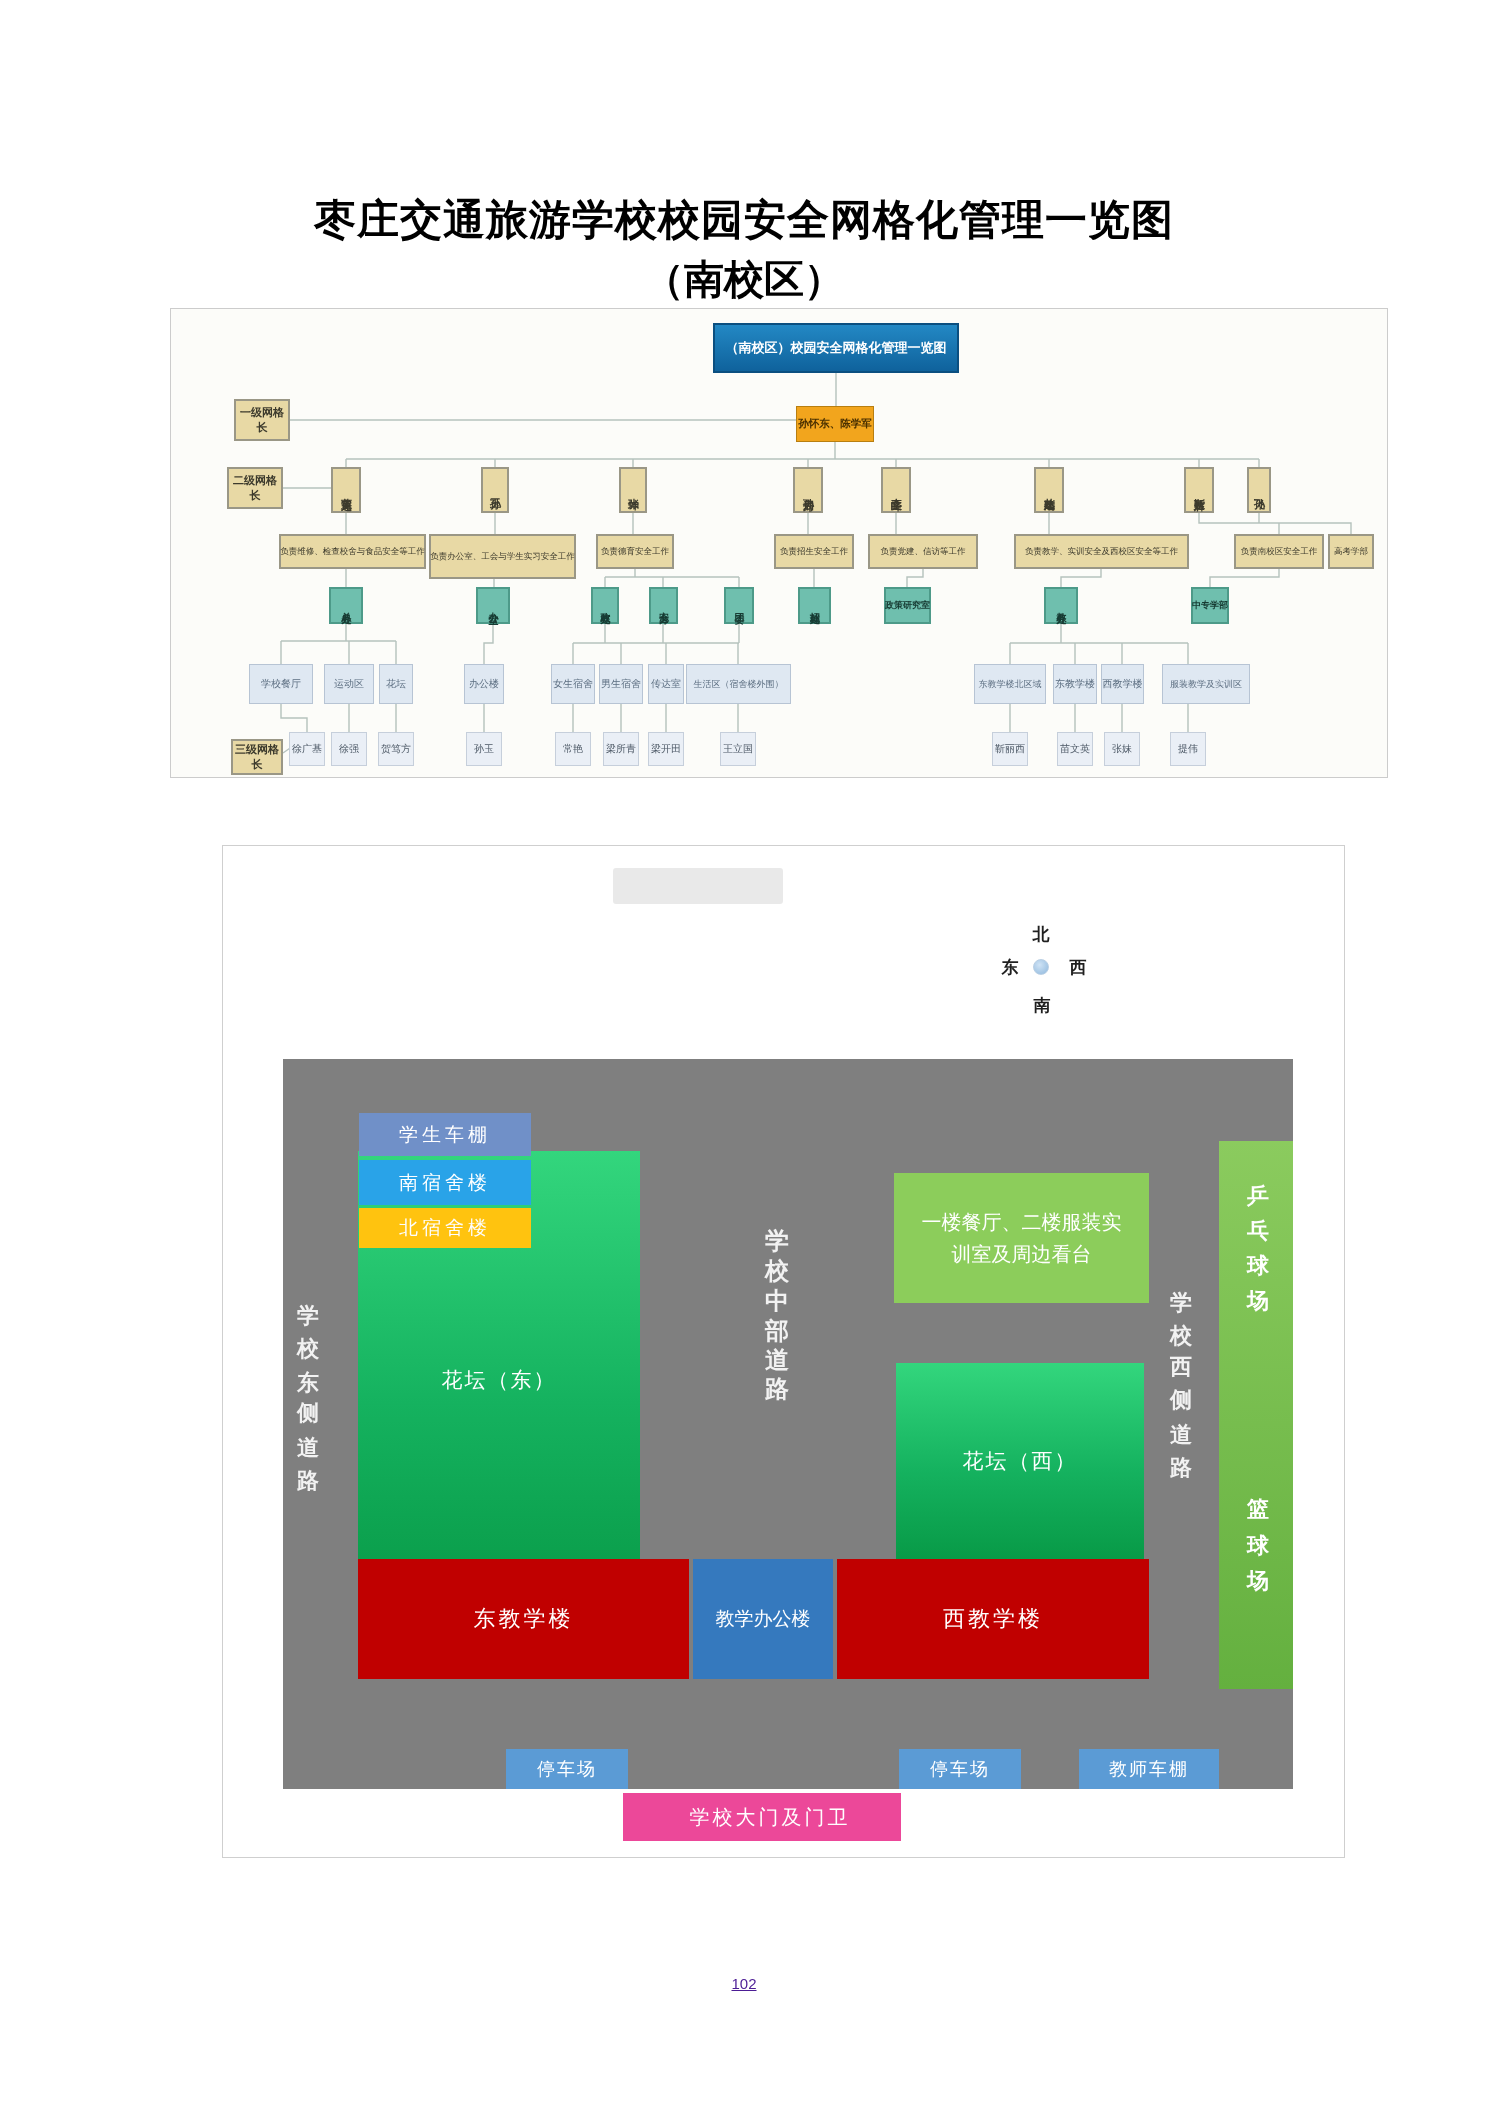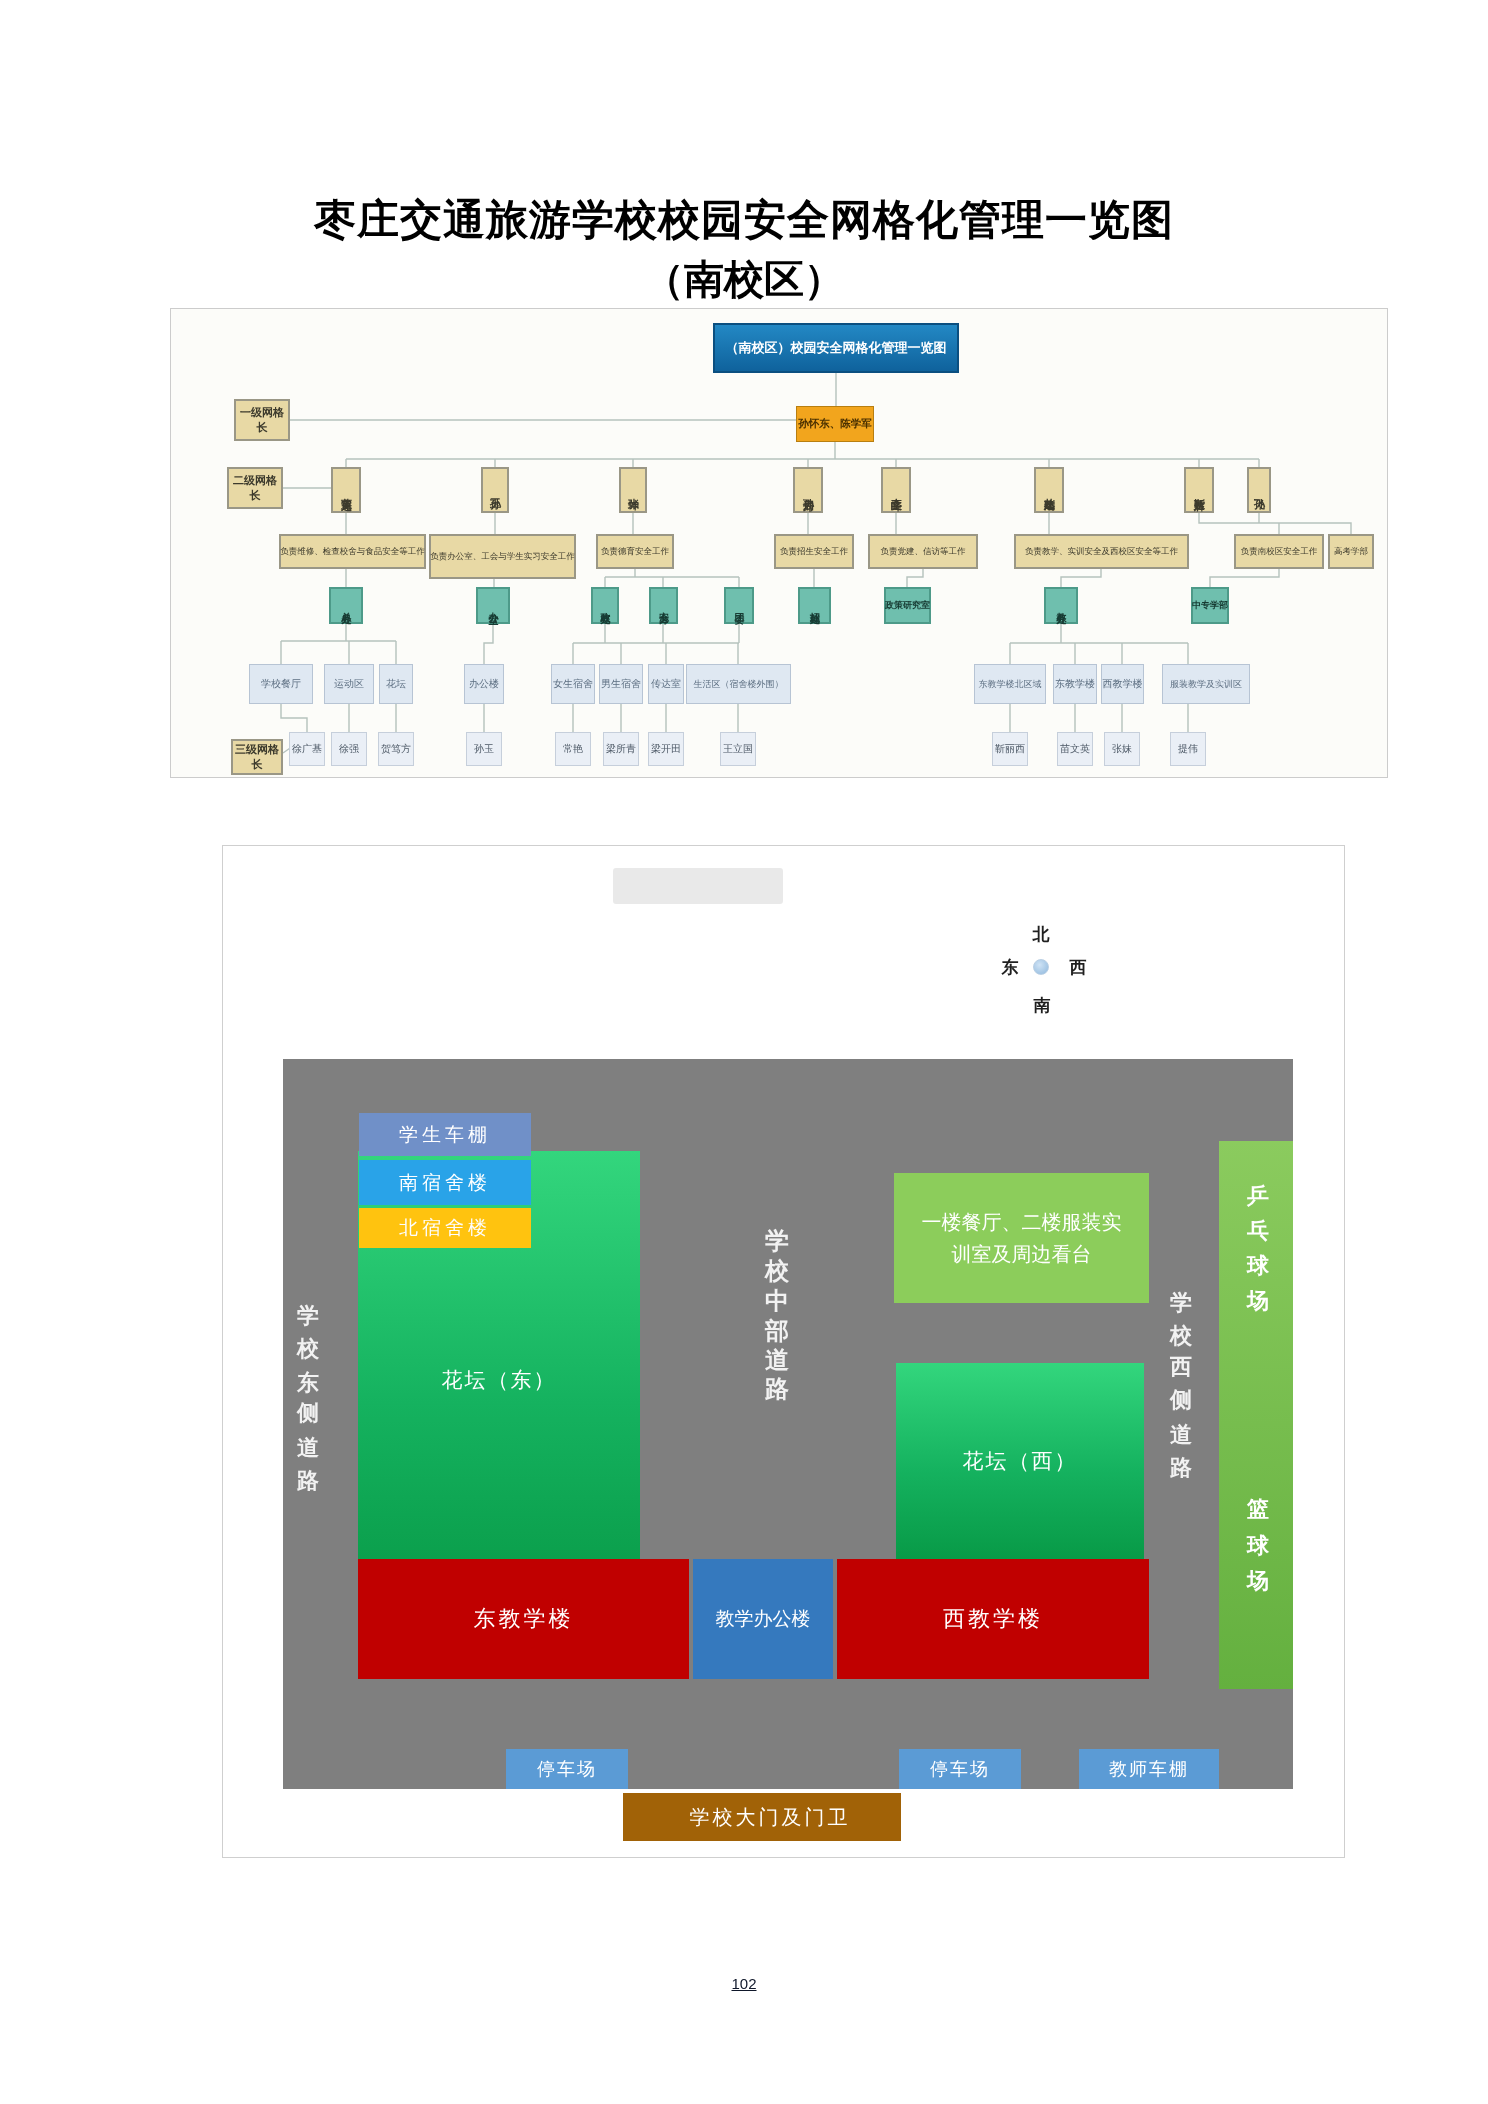--- a/index.html
+++ b/index.html
@@ -52,22 +52,22 @@
   .bluebox1{background:#7090c8;color:#fff;font-size:19px;letter-spacing:4px;}
   .bluebox2{background:#29a3e8;color:#fff;font-size:19px;letter-spacing:4px;}
   .orangebox{background:#ffc30f;color:#fdfdfd;font-size:19px;letter-spacing:4px;}
   .garden{background:linear-gradient(180deg,#33d67d 0%,#15b25f 55%,#089a47 100%);color:#fff;font-size:21px;letter-spacing:2px;}
   .canteen{background:#8ccd5b;color:#fff;font-size:20px;line-height:1.6;padding:0 26px;}
   .courts{background:linear-gradient(180deg,#8bcb5e,#64b03f);}
   .court-label{color:#fff;writing-mode:vertical-rl;font-size:22px;letter-spacing:1.6em;font-weight:bold;}
   .redbox{background:#c00000;color:#fff;font-size:22px;letter-spacing:3px;}
   .officebox{background:#3579be;color:#fff;font-size:19px;line-height:1.3;padding:0 10px;}
   .parkbox{background:#5b9bd5;color:#fff;font-size:18px;letter-spacing:2px;}
-  .gatebox{background:#a16207;color:#fff;font-size:20px;letter-spacing:3px;padding-left:16px;}
-  .page-num{left:0;top:1975px;width:1488px;text-align:center;font-size:15px;color:#0f172a;text-decoration:underline;}
+  .gatebox{background:#ec4899;color:#fff;font-size:20px;letter-spacing:3px;padding-left:16px;}
+  .page-num{left:0;top:1975px;width:1488px;text-align:center;font-size:15px;color:#4c1d95;text-decoration:underline;}
 </style>
 </head>
 <body>
 
 <div class="abs page-title">枣庄交通旅游学校校园安全网格化管理一览图</div>
 <div class="abs page-subtitle">（南校区）</div>
 
 <div class="abs chart-panel">
 
   <svg width="1218" height="470">

